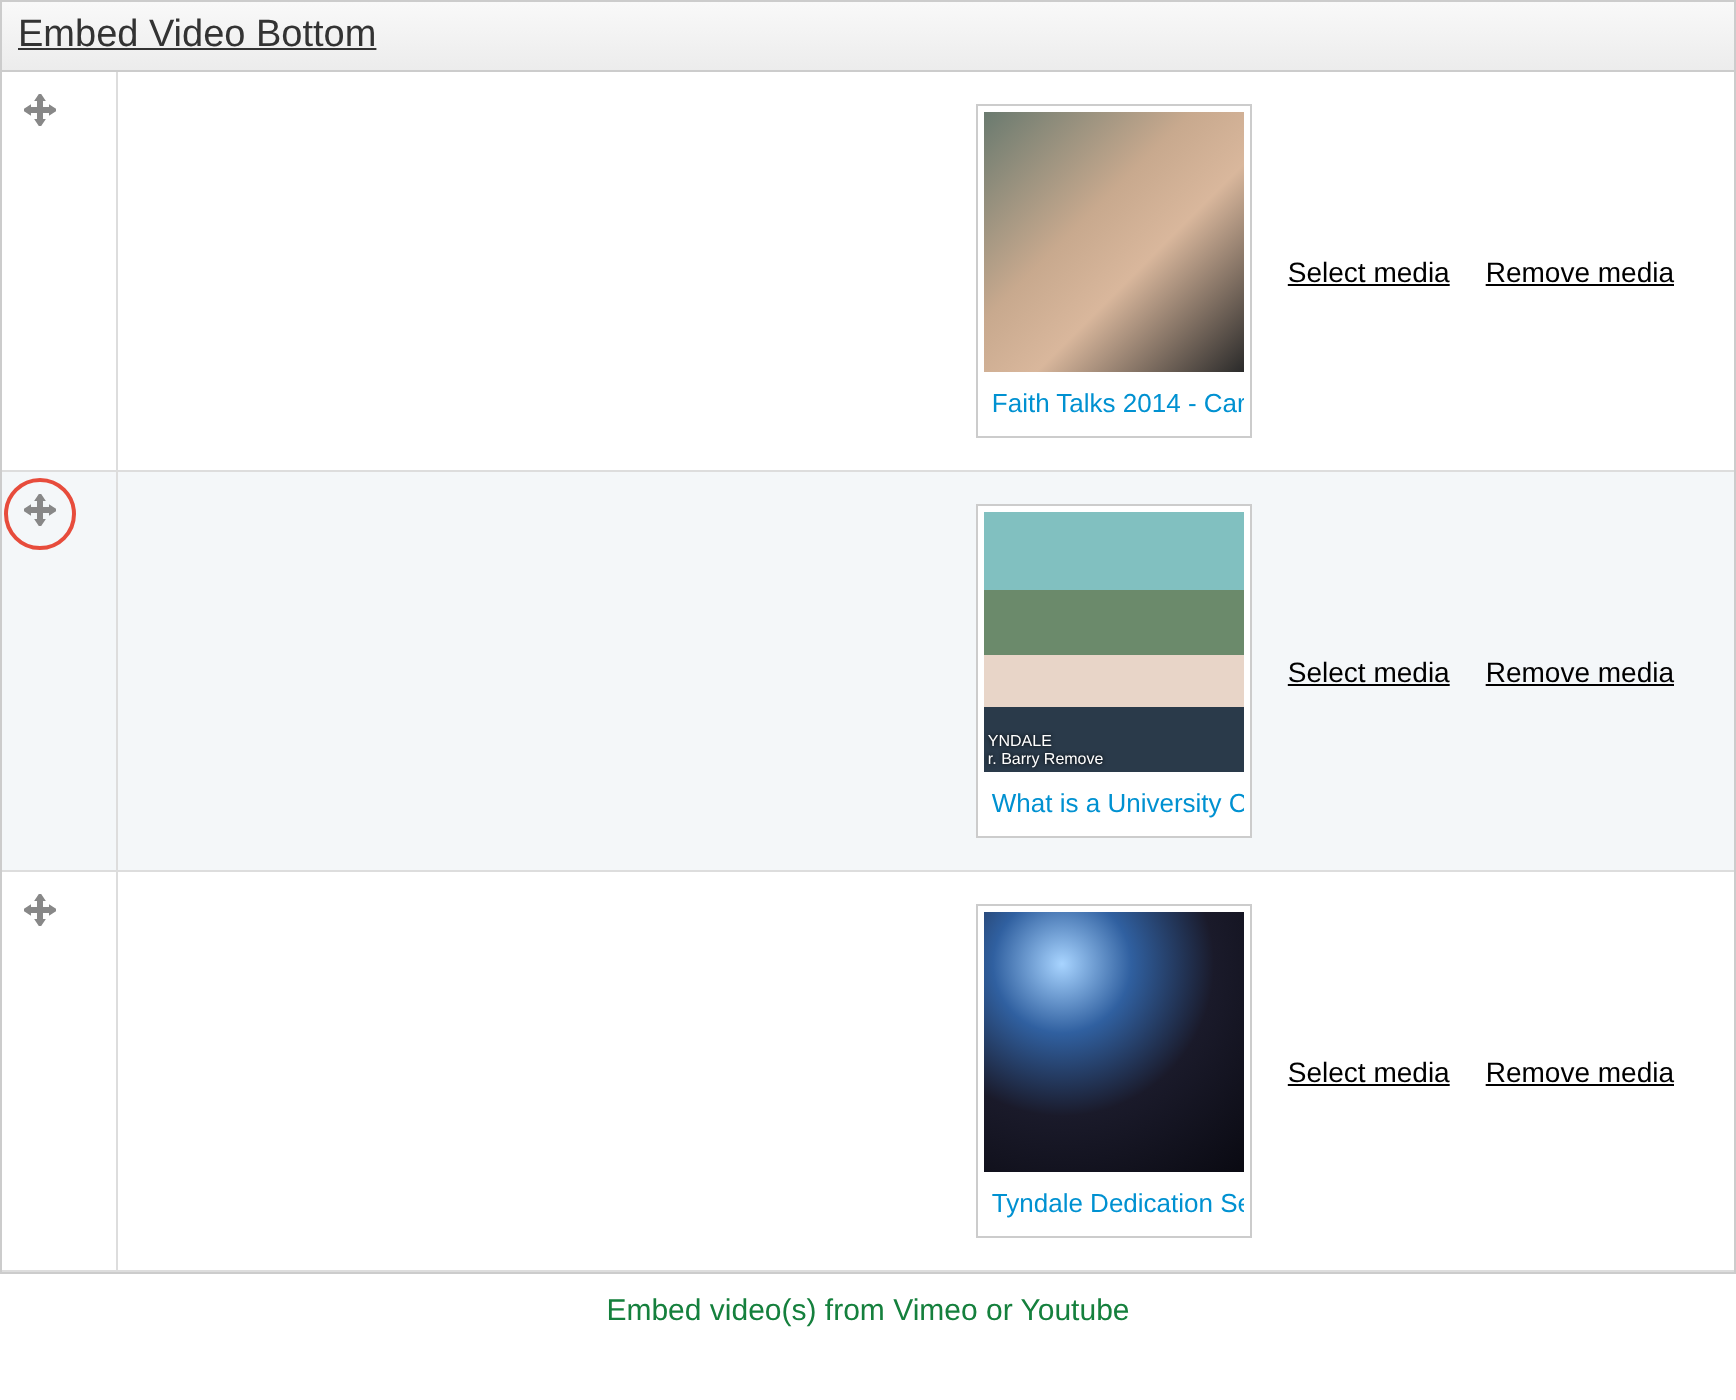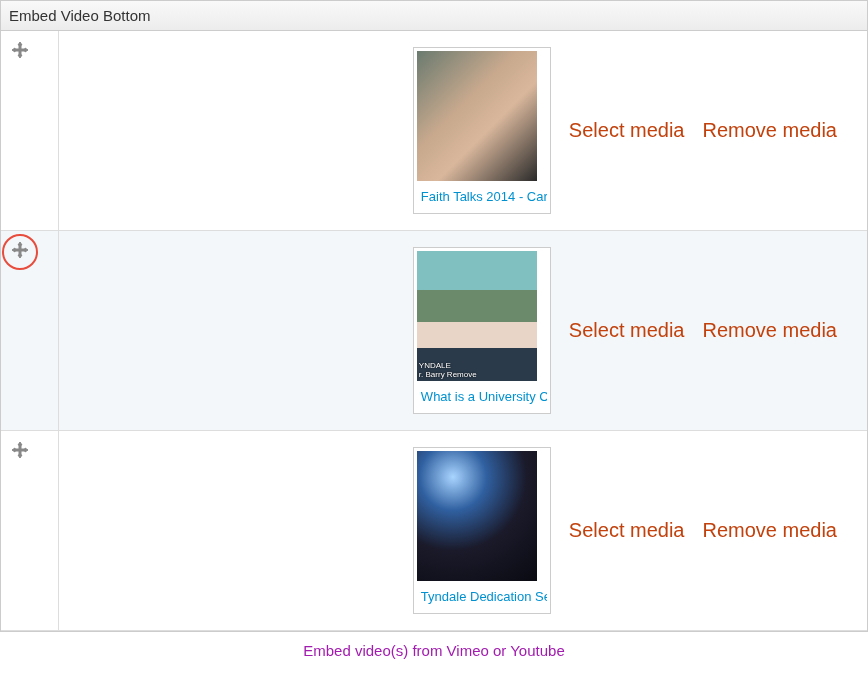--- a/index.html
+++ b/index.html
@@ -8,23 +8,24 @@
       background: #fff;
       width: 868px;
     }
     .panel {
       border: 1px solid #ccc;
     }
     .panel-header {
       background: linear-gradient(#f9f9f9, #ececec);
       border-bottom: 1px solid #ccc;
       padding: 6px 8px;
-      font-size: 15px;
+      font-size: 19px;
       font-weight: 400;
       color: #333;
+      text-decoration: underline;
     }
     .row {
       display: flex;
       border-bottom: 1px solid #ddd;
       min-height: 200px;
     }
     .row-alt {
       background: #f4f7f9;
     }
     .drag-cell {
@@ -67,45 +68,46 @@
       gap: 18px;
     }
     .media-card {
       border: 1px solid #ccc;
       width: 138px;
       padding: 3px;
       background: #fff;
       text-align: center;
     }
     .media-thumb {
-      width: 120px;
+      width: 130px;
       height: 130px;
       background: #888;
       display: flex;
       align-items: center;
       justify-content: center;
       overflow: hidden;
     }
     .media-caption {
       color: #0091d1;
       font-size: 13px;
       padding: 8px 4px 6px;
       white-space: nowrap;
       overflow: hidden;
       text-align: right;
     }
     .action-link {
-      color: #c2410c;
-      font-size: 20px;
+      color: #000000;
+      font-size: 14px;
+      text-decoration: underline;
       cursor: pointer;
       white-space: nowrap;
     }
     .footer-text {
       text-align: center;
-      color: #a21caf;
+      color: #15803d;
       font-size: 15px;
       padding: 10px 0 4px;
     }
     
     .thumb-1 {
       background: linear-gradient(135deg, #6a7a6f 0%, #c8a98e 40%, #d9b79c 60%, #2a2a2a 100%);
     }
     .thumb-2 {
       background: linear-gradient(180deg, #81c0c0 0%, #81c0c0 30%, #6b8a6b 30%, #6b8a6b 55%, #e8d5c8 55%, #e8d5c8 75%, #2a3a4a 75%, #2a3a4a 100%);
     }

